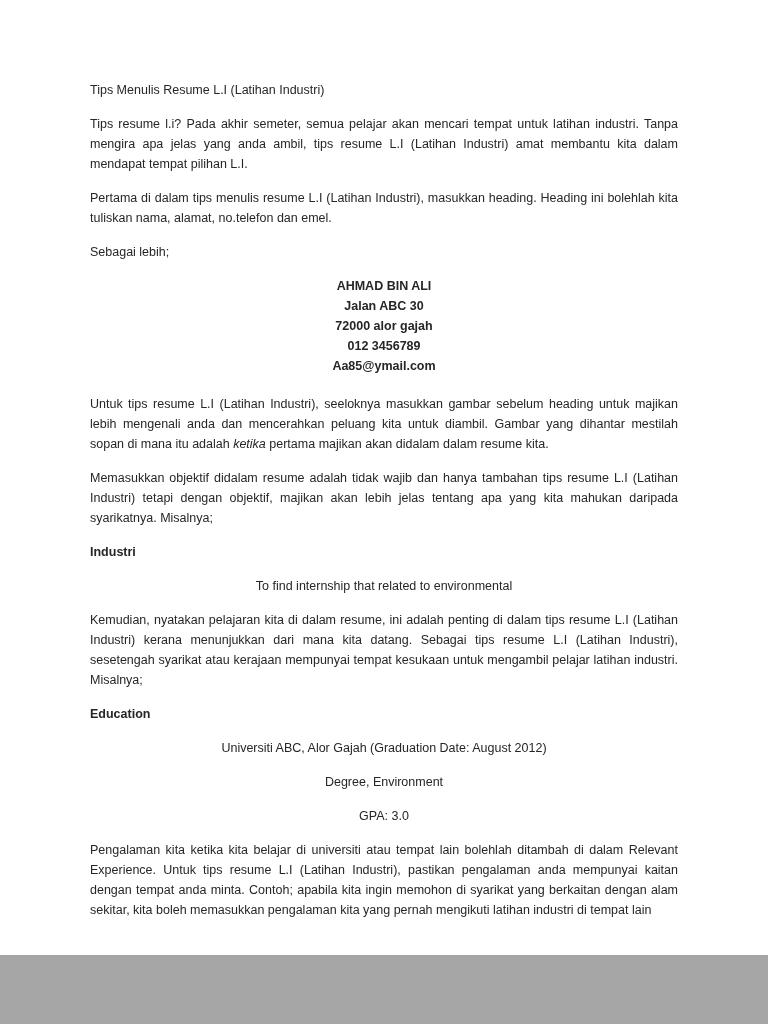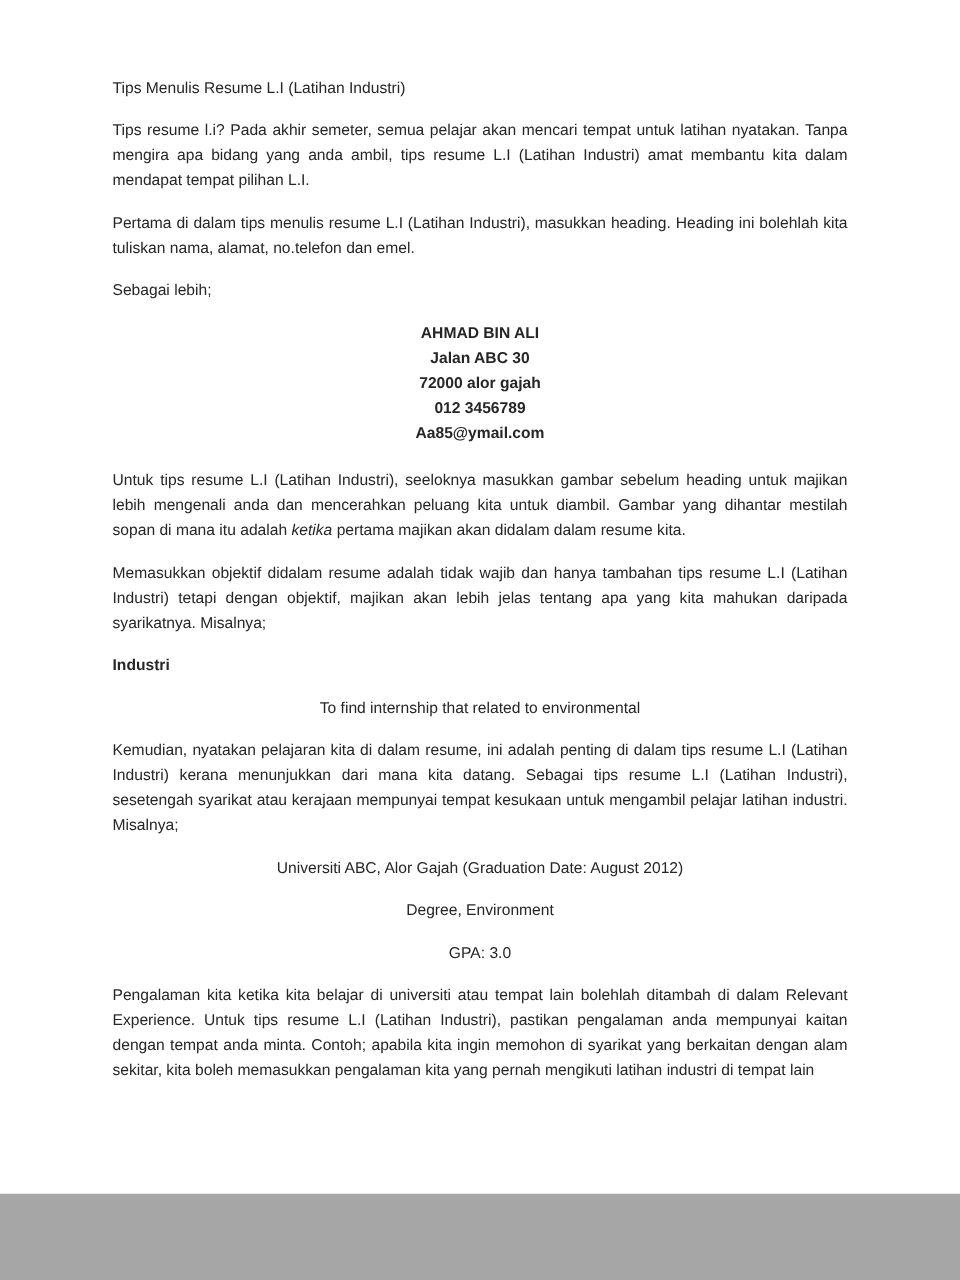--- a/index.html
+++ b/index.html
@@ -14,24 +14,23 @@
     background: #ffffff;
     overflow: hidden;
     font-family: "Liberation Sans", sans-serif;
     color: #262626;
   }
   .doc-content {
     position: absolute;
     top: 0;
     left: 90px;
     width: 588px;
-    padding-top: 48px;
+    padding-top: 80px;
     font-size: 12.5px;
     line-height: 20px;
-    margin-top: 12px;
   }
   .doc-content p { margin: 0 0 14px 0; }
   .para { text-align: justify; }
   .title-line { text-align: left; margin: 0 0 42px 0; }
   .example-line { text-align: left; margin: 0 0 6px 0; }
   .contact-block { text-align: center; font-weight: bold; margin: 0 0 18px 0; }
   .contact-block p { margin: 0; }
   .bold-line { font-weight: bold; text-align: left; margin: 0; }
   .plain-line { text-align: center; margin: 0; }
   .plain-line.group-end { margin: 0 0 14px 0; }
@@ -46,21 +45,21 @@
   em { font-style: italic; }
 </style>
 </head>
 <body>
 
 <div class="viewer">
   <div class="doc-content">
 
     <p class="title-line">Tips Menulis Resume L.I (Latihan Industri)</p>
 
-    <p class="para">Tips resume l.i? Pada akhir semeter, semua pelajar akan mencari tempat untuk latihan nyatakan. Tanpa mengira apa bidang yang anda ambil, tips resume L.I (Latihan Industri) amat membantu kita dalam mendapat tempat pilihan L.I.</p>
+    <p class="para">Tips resume l.i? Pada akhir semeter, semua pelajar akan mencari tempat untuk latihan industri. Tanpa mengira apa jelas yang anda ambil, tips resume L.I (Latihan Industri) amat membantu kita dalam mendapat tempat pilihan L.I.</p>
 
     <p class="para">Pertama di dalam tips menulis resume L.I (Latihan Industri), masukkan heading. Heading ini bolehlah kita tuliskan nama, alamat, no.telefon dan emel.</p>
 
     <p class="example-line">Sebagai lebih;</p>
 
     <div class="contact-block">
       <p>AHMAD BIN ALI</p>
       <p>Jalan ABC 30</p>
       <p>72000 alor gajah</p>
       <p>012 3456789</p>
@@ -70,20 +69,21 @@
     <p class="para"><span>Untuk tips resume L.I (Latihan Industri), seeloknya masukkan gambar sebelum heading untuk majikan lebih mengenali anda dan mencerahkan peluang kita untuk diambil. Gambar yang dihantar mestilah sopan di mana itu adalah </span><em>ketika</em><span> pertama majikan akan didalam dalam resume kita.</span></p>
 
     <p class="para">Memasukkan objektif didalam resume adalah tidak wajib dan hanya tambahan tips resume L.I (Latihan Industri) tetapi dengan objektif, majikan akan lebih jelas tentang apa yang kita mahukan daripada syarikatnya. Misalnya;</p>
 
     <p class="bold-line">Industri</p>
 
     <p class="plain-line group-end">To find internship that related to environmental</p>
 
     <p class="para">Kemudian, nyatakan pelajaran kita di dalam resume, ini adalah penting di dalam tips resume L.I (Latihan Industri) kerana menunjukkan dari mana kita datang. Sebagai tips resume L.I (Latihan Industri), sesetengah syarikat atau kerajaan mempunyai tempat kesukaan untuk mengambil pelajar latihan industri. Misalnya;</p>
 
+    <p class="bold-line">Education</p>
 
     <p class="plain-line">Universiti ABC, Alor Gajah (Graduation Date: August 2012)</p>
 
     <p class="plain-line">Degree, Environment</p>
 
     <p class="plain-line group-end">GPA: 3.0</p>
 
     <p class="para">Pengalaman kita ketika kita belajar di universiti atau tempat lain bolehlah ditambah di dalam Relevant Experience. Untuk tips resume L.I (Latihan Industri), pastikan pengalaman anda mempunyai kaitan dengan tempat anda minta. Contoh; apabila kita ingin memohon di syarikat yang berkaitan dengan alam sekitar, kita boleh memasukkan pengalaman kita yang pernah mengikuti latihan industri di tempat lain</p>
 
   </div>

